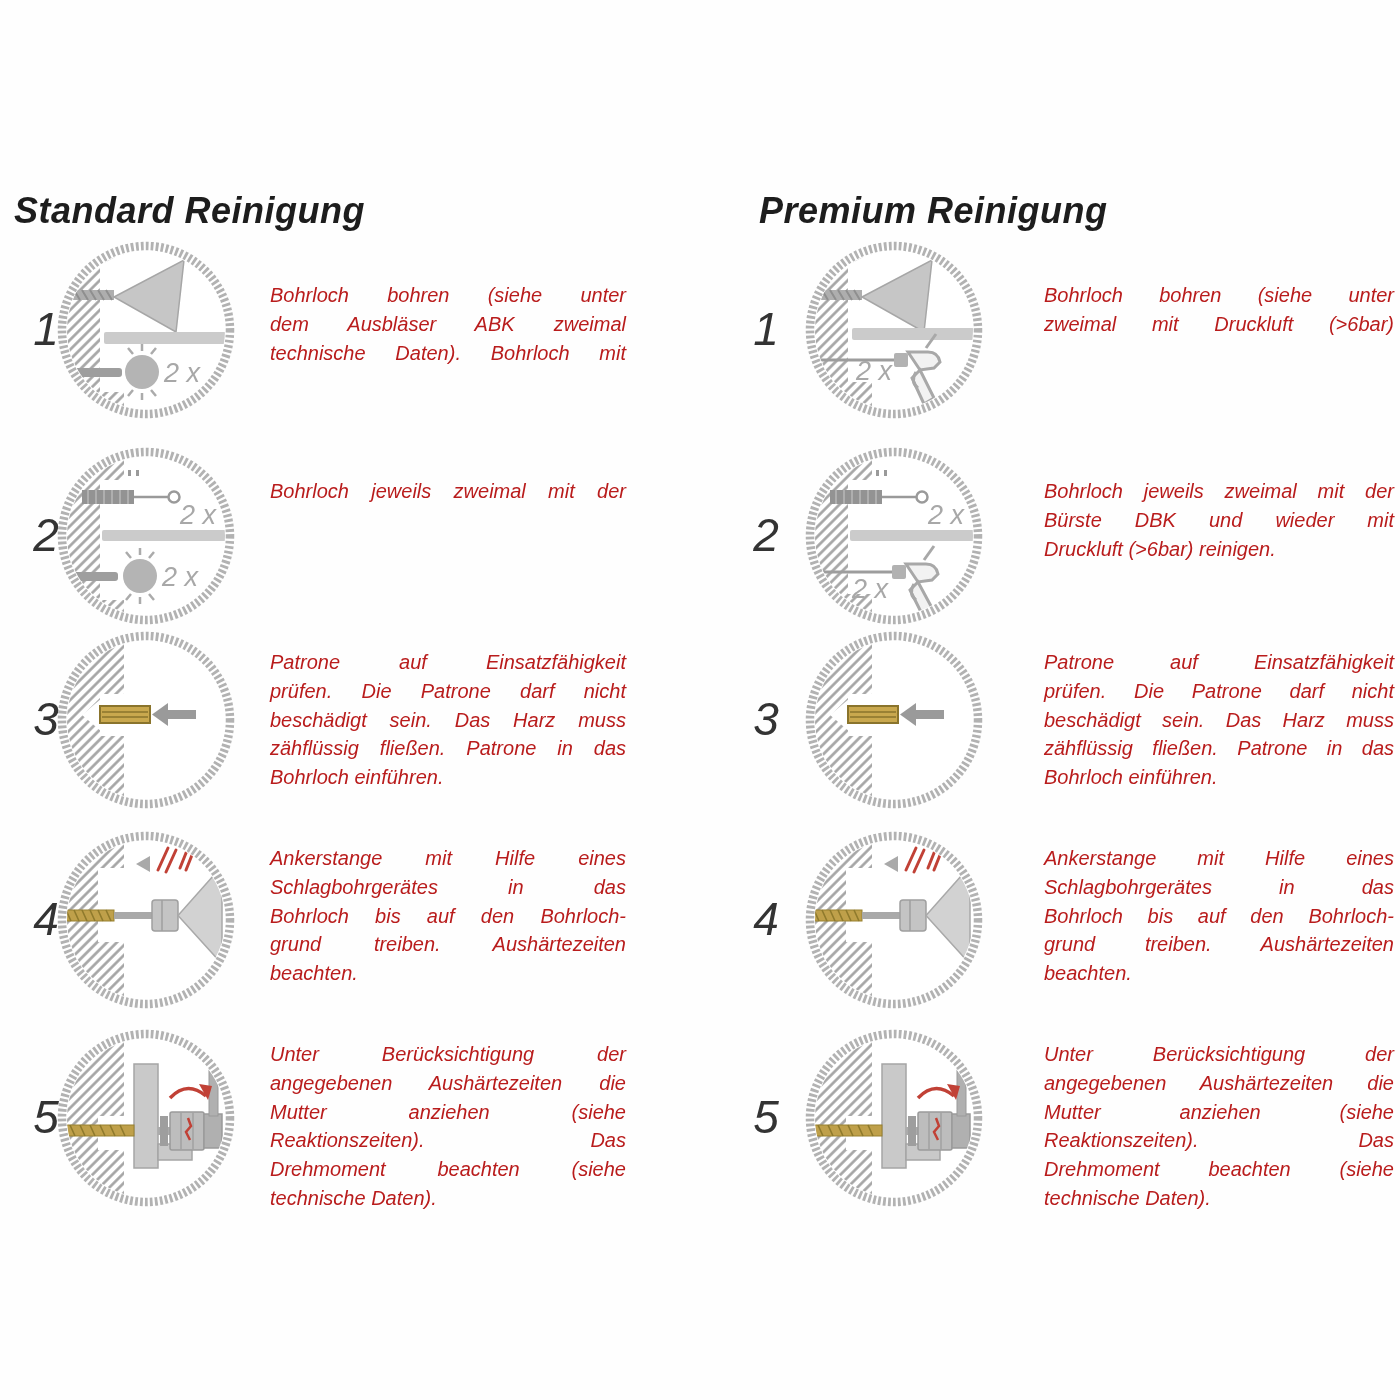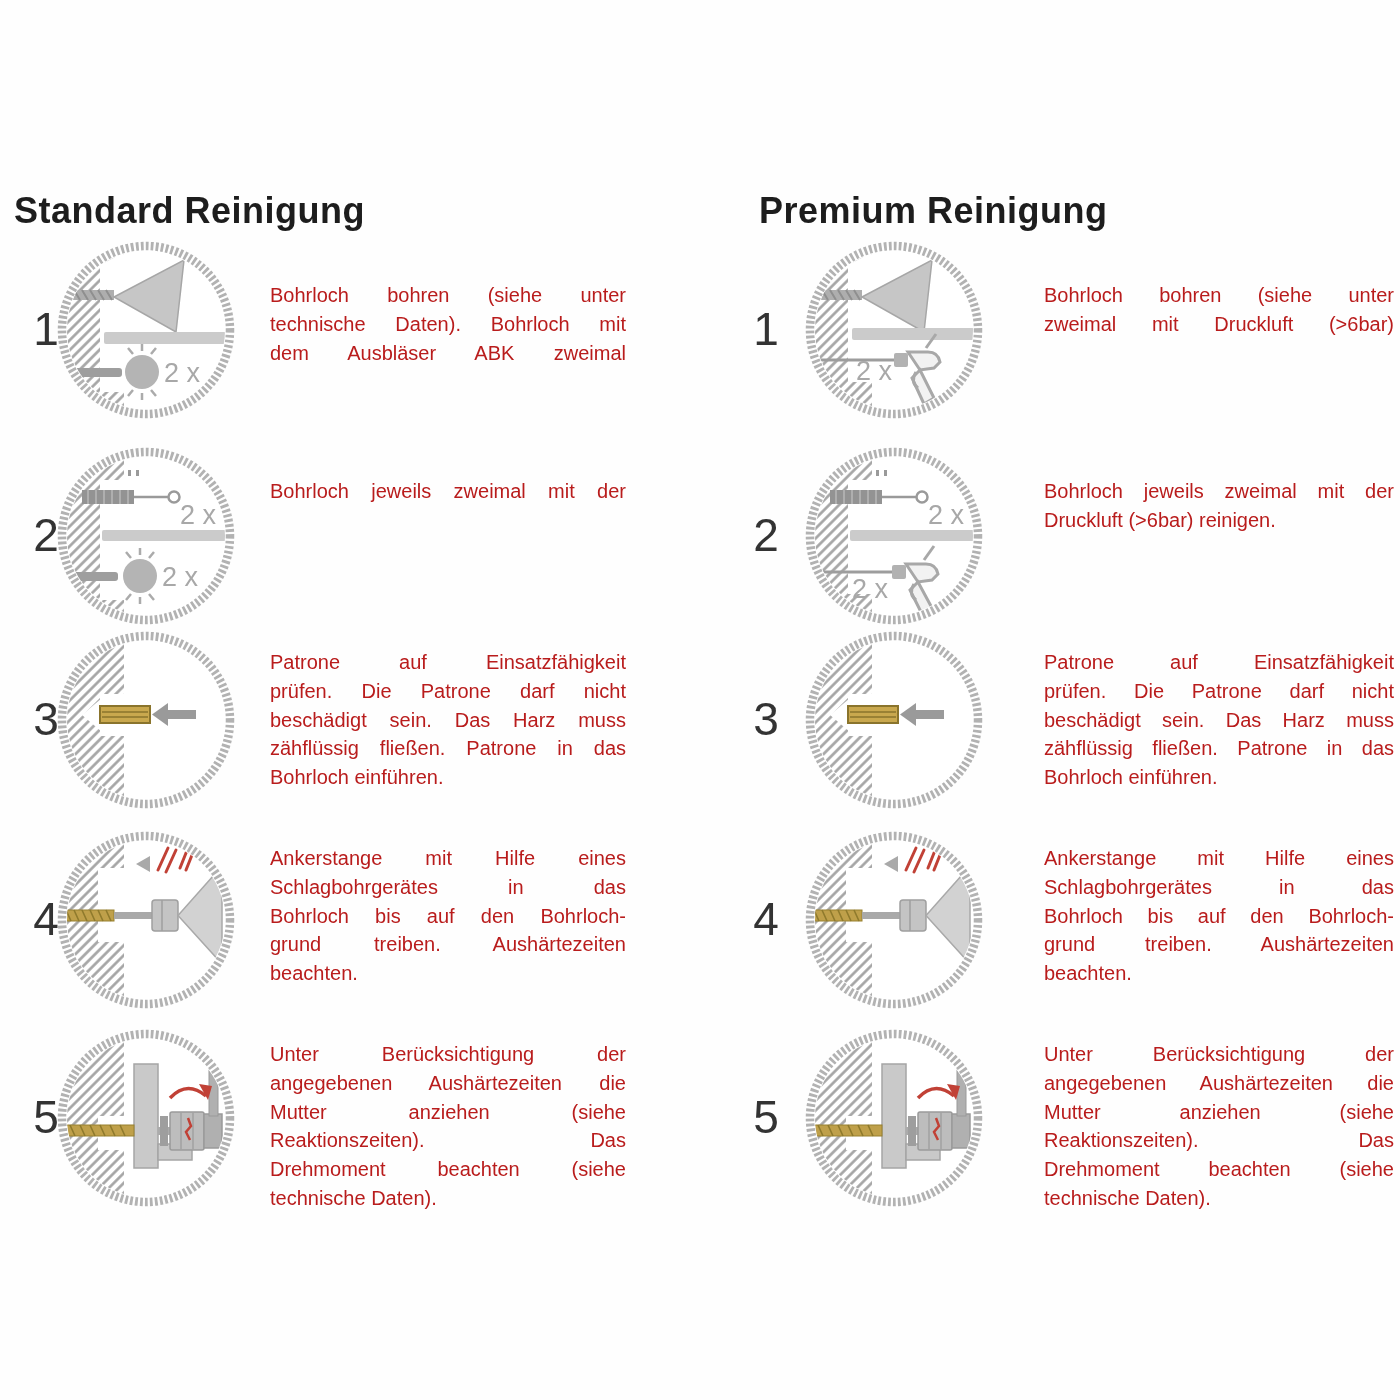--- a/index.html
+++ b/index.html
@@ -2,21 +2,21 @@
 <html><head>
 <meta charset="utf-8">
 <style>
   html,body{margin:0;padding:0;}
   body{
     width:1400px;height:1400px;background:#fefefe;
     font-family:"Liberation Sans", sans-serif;
     position:relative;overflow:hidden;
   }
   .page{position:absolute;inset:0;}
-  .column{position:absolute;top:0;width:700px;height:996px;}
+  .column{position:absolute;top:0;width:700px;height:996px;font-style:italic;}
   #col-standard{left:0;  --numx:24px; --iconx:56px; --textx:270px; --textw:356px; --titlex:14px;}
   #col-premium {left:704px; --numx:40px; --iconx:100px; --textx:340px; --textw:350px; --titlex:55px;}
 
   .col-title{
     position:absolute;top:190px;left:var(--titlex);
     font-size:36px;font-weight:700;color:#1d1d1d;letter-spacing:.5px;white-space:nowrap;
   }
   .row{position:absolute;left:0;width:700px;height:190px;}
   .r1{top:240px}.r2{top:446px}.r3{top:630px}.r4{top:830px}.r5{top:1028px}
 
@@ -69,22 +69,22 @@
           <g>
             <rect x="8" y="128" width="58" height="9" rx="3" fill="#9e9e9e"></rect>
             <circle cx="86" cy="132" r="17" fill="#b4b4b4"></circle>
             <path d="M86,111 v-7 M77,114 l-5,-6 M95,114 l5,-6 M86,153 v7 M77,150 l-5,6 M95,150 l5,6" stroke="#ababab" stroke-width="2.5" fill="none"></path>
           </g>
           <text class="icn-label" x="108" y="142" font-size="27" fill="#a8a8a8">2 x</text>
         </g>
       </svg>
       <div class="step-text">
           <div class="line">Bohrloch bohren (siehe unter</div>
+          <div class="line">dem Ausbläser ABK zweimal</div>
           <div class="line">technische Daten). Bohrloch mit</div>
-          <div class="line">dem Ausbläser ABK zweimal</div>
         </div>
     </div>
 
     <div class="row r2">
       <div class="step-number">2</div>
       <svg class="step-icon" width="180" height="180" viewBox="0 0 180 180">
         <defs>
           <clipPath id="clip-s2">
               <circle cx="90" cy="90" r="79"></circle>
             </clipPath>
@@ -319,20 +319,21 @@
             <path d="M102,118 h20 q10,0 12,10 l-6,6 -14,2 z" fill="#f2f2f2" stroke="#a8a8a8" stroke-width="3"></path>
             <path d="M114,136 l14,26 -10,6 -12,-24 z" fill="#f2f2f2" stroke="#a8a8a8" stroke-width="3"></path>
             <path d="M110,138 q-6,10 2,16" fill="none" stroke="#a8a8a8" stroke-width="3"></path>
             <path d="M120,114 l10,-14" fill="none" stroke="#a8a8a8" stroke-width="3"></path>
           </g>
           <text class="icn-label" x="48" y="152" font-size="27" fill="#a8a8a8">2 x</text>
         </g>
       </svg>
       <div class="step-text">
           <div class="line">Bohrloch jeweils zweimal mit der</div>
+          <div class="line">Bürste DBK und wieder mit</div>
           <div class="line last">Druckluft (&gt;6bar) reinigen.</div>
         </div>
     </div>
 
     <div class="row r3">
       <div class="step-number">3</div>
       <svg class="step-icon" width="180" height="180" viewBox="0 0 180 180">
         <defs>
           <clipPath id="clip-p3">
               <circle cx="90" cy="90" r="79"></circle>

